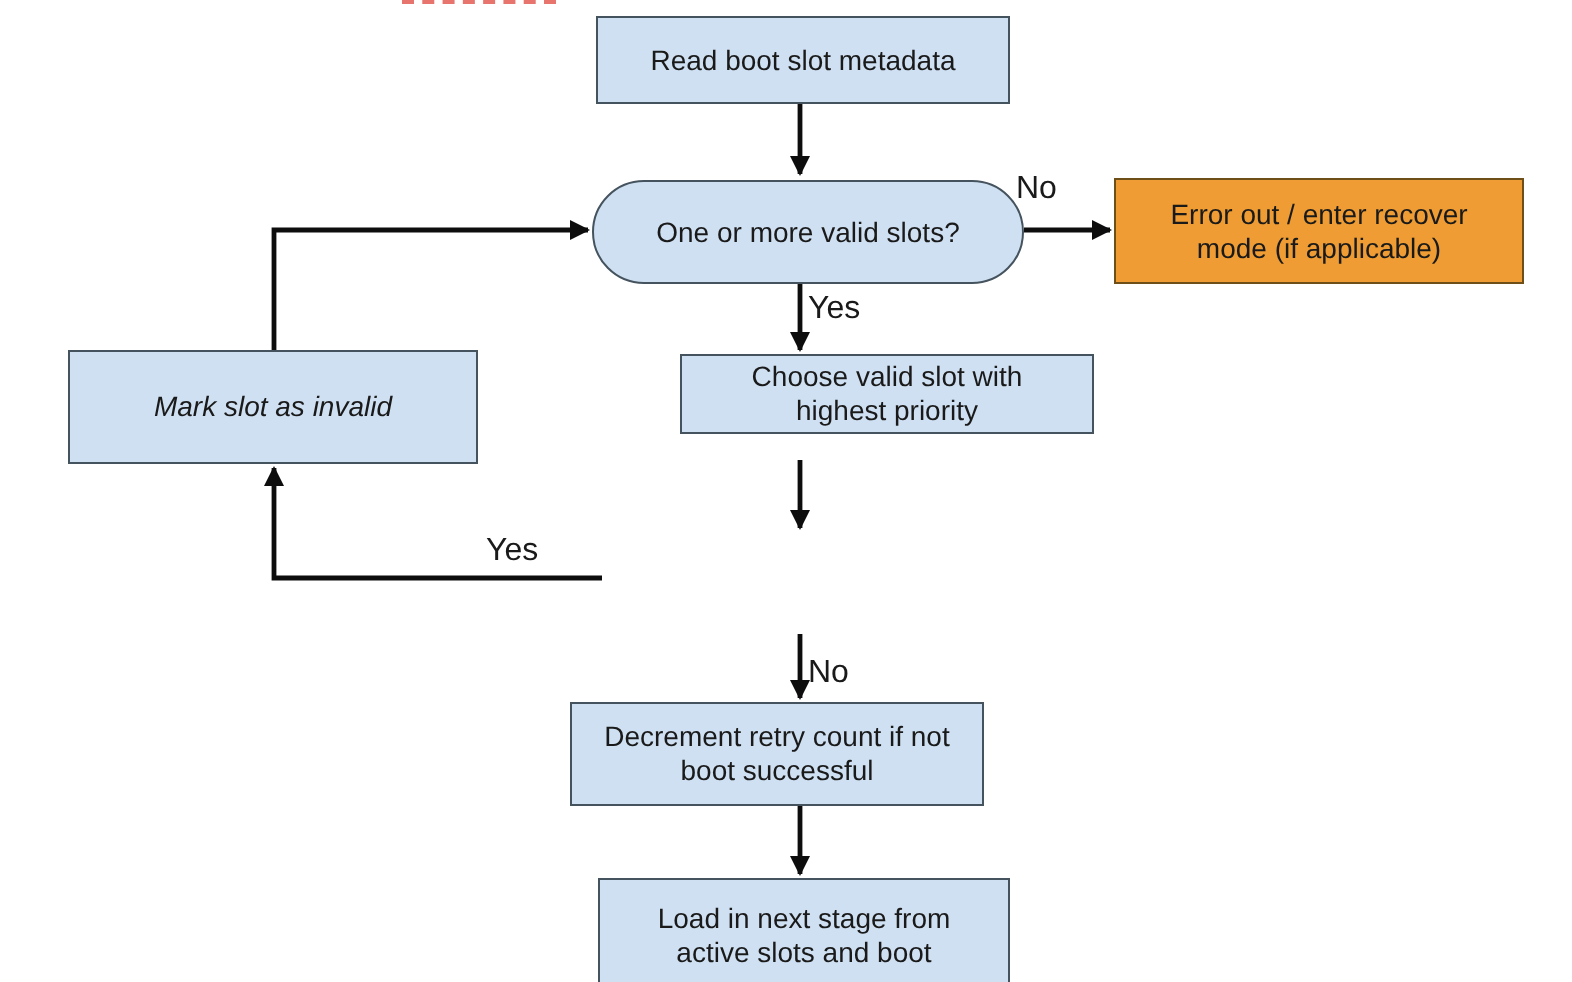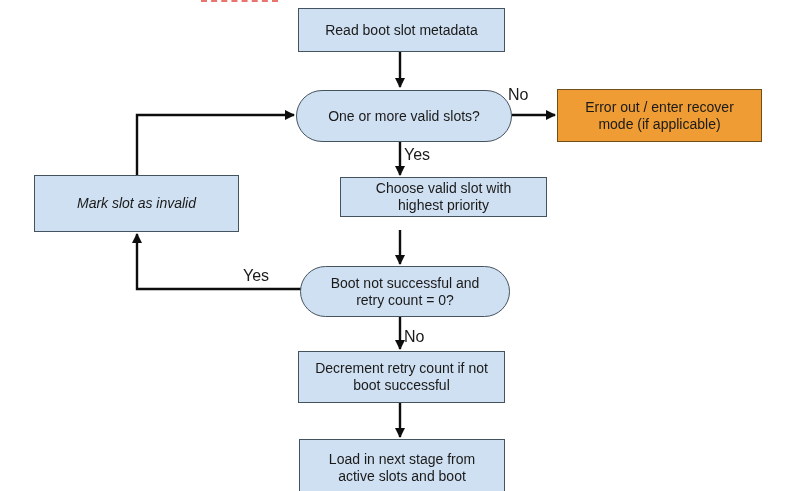--- a/index.html
+++ b/index.html
@@ -60,25 +60,22 @@
   </div>
 
   <div class="node" style="left:298px;top:177px;width:207px;height:40px;margin-left:42px;">
     <span>Choose valid slot with highest priority</span>
   </div>
 
   <div class="node" style="left:34px;top:175px;width:205px;height:57px;font-style:italic;">
     <span>Mark slot as invalid</span>
   </div>
 
-  <div class="node decision" style="left:300px;top:266px;width:210px;height:51px;">
-    <span>Boot not successful and retry count = 0?</span>
-  </div>
 
-  <div class="node" style="left:298px;top:351px;width:207px;height:52px;">
+  <div class="node" style="left:285px;top:351px;width:207px;height:52px;">
     <span>Decrement retry count if not boot successful</span>
   </div>
 
   <div class="node" style="left:299px;top:439px;width:206px;height:58px;">
     <span>Load in next stage from active slots and boot</span>
   </div>
 
   <span class="edge-label" style="left:508px;top:87px;">No</span>
   <span class="edge-label" style="left:404px;top:147px;">Yes</span>
   <span class="edge-label" style="left:243px;top:268px;">Yes</span>

